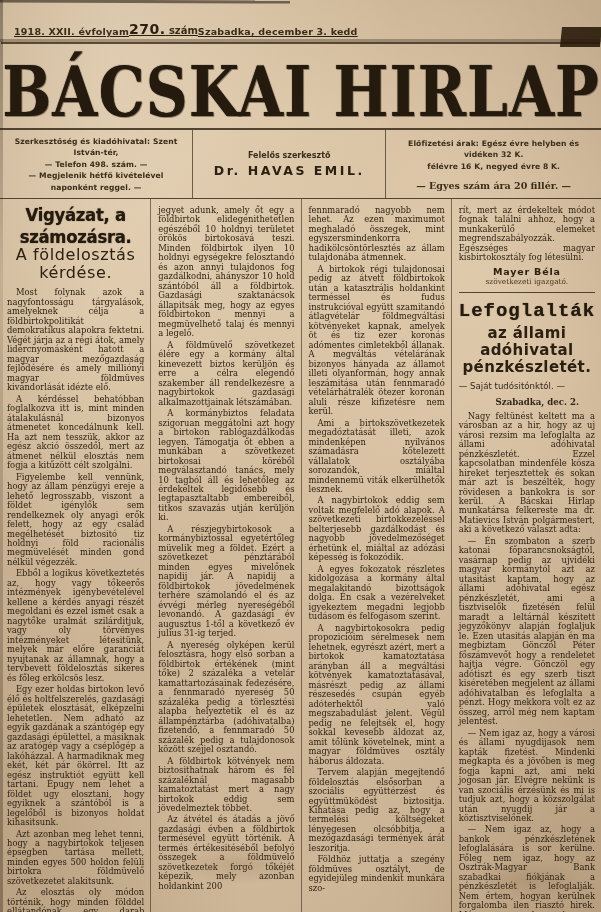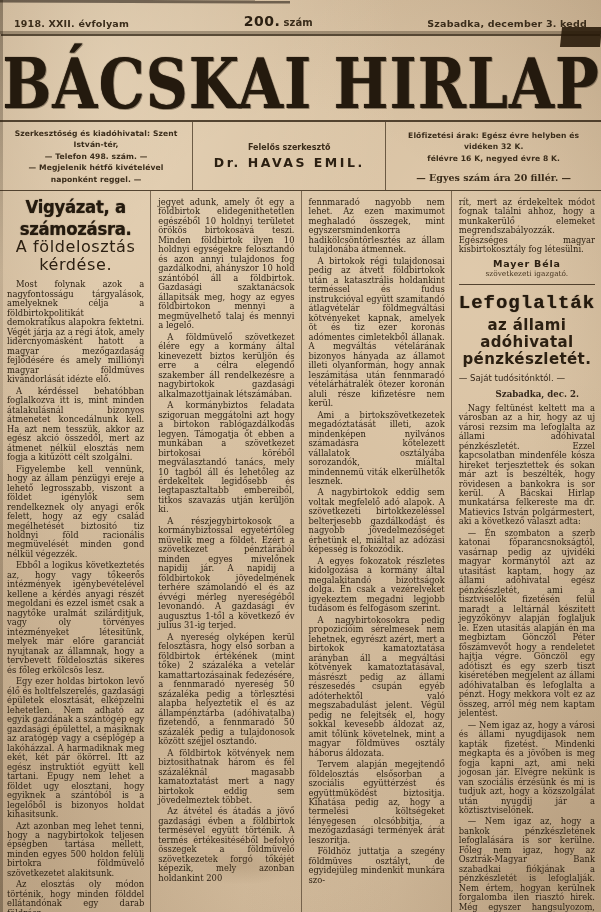--- a/index.html
+++ b/index.html
@@ -12,25 +12,26 @@
       radial-gradient(ellipse at 18% 8%, rgba(255,242,218,.40), transparent 42%),
       radial-gradient(ellipse at 78% 30%, rgba(255,238,210,.22), transparent 38%),
       radial-gradient(ellipse at 92% 95%, rgba(115,86,56,.20), transparent 40%),
       radial-gradient(ellipse at 8% 92%, rgba(115,86,56,.16), transparent 45%),
       radial-gradient(ellipse at 50% 55%, transparent 55%, rgba(104,76,46,.20) 100%);
     color:#2c2214;
     font-family:"DejaVu Serif", serif;
   }
   
   .topbar{
-    display:flex;justify-content:space-between;align-items:flex-end;
-    padding:13px 14px 2px 14px;
+    display:flex;align-items:flex-end;
+    padding:21px 14px 2px 14px;
     border-bottom:3px solid #32261656;
     box-shadow:0 3px 0 -1px rgba(44,32,16,.75);
     font-family:"DejaVu Sans", sans-serif;
+    text-decoration:underline;
   }
   .topbar .side{font-size:9.5px;font-weight:bold;letter-spacing:.2px;color:#3a2c1a;}
   .topbar .issue{font-size:9.5px;font-weight:bold;color:#33261600;}
   .issue b{font-size:14px;color:#2c2012;letter-spacing:.5px;}
   .issue .iw{font-size:10px;color:#3a2c1a;font-weight:bold;}
   
   .masthead{
     text-align:center;
     padding:8px 0 2px 0;
     height:76px;
@@ -119,21 +120,21 @@
   .art-blotch1{left:180px;top:845px;width:120px;height:40px;border-radius:50%;background:radial-gradient(rgba(110,82,50,.18),transparent 70%);}
   .art-blotch2{left:470px;top:860px;width:110px;height:40px;border-radius:50%;background:radial-gradient(rgba(110,82,50,.16),transparent 70%);}
 </style>
 </head>
 <body>
 
 <div class="page">
 
   <div class="topbar">
     <span class="side">1918. XXII. évfolyam</span>
-    <span class="issue"><b>200.</b> <span class="iw">szám</span></span>
+    <span class="issue"><b>270.</b> <span class="iw">szám</span></span>
     <span class="side">Szabadka, december 3. kedd</span>
   </div>
 
   <div class="masthead">
     <span>BÁCSKAI HIRLAP</span>
   </div>
 
   <div class="infobar">
     <div class="cell c-left">
       <div class="inf-small">Szerkesztőség és kiadóhivatal: Szent István-tér,</div>

